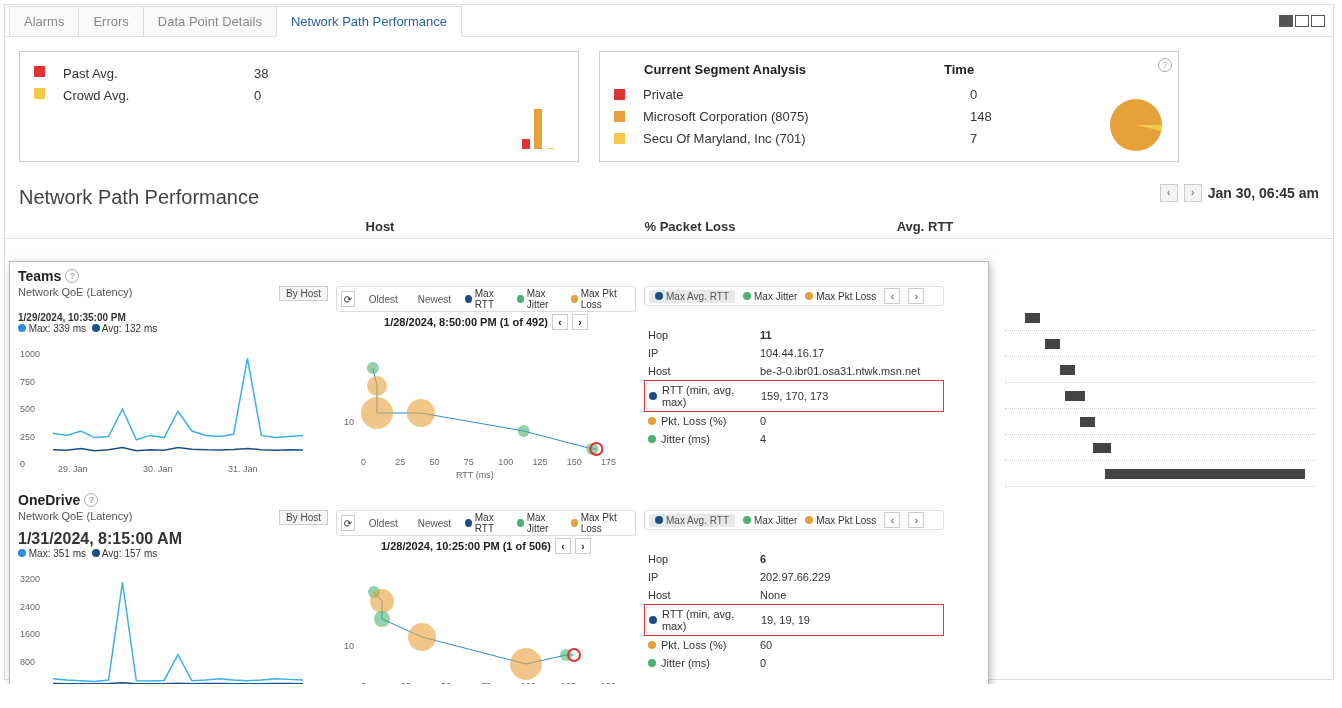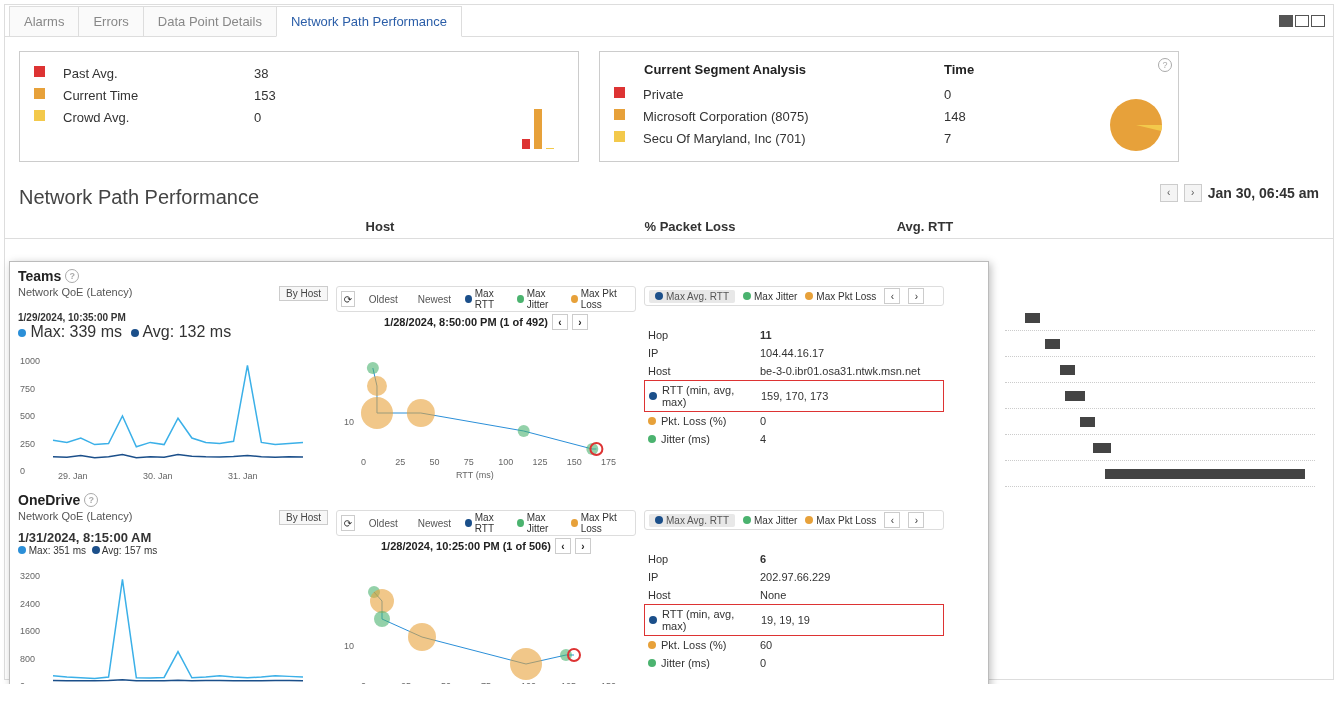--- a/index.html
+++ b/index.html
@@ -14,21 +14,21 @@
   .cards { display: flex; gap: 20px; padding: 14px; }
   .card { border: 1px solid #ccc; padding: 10px 14px 12px; }
   .card.left { flex: 0 0 560px; }
   .card.right { flex: 0 0 580px; }
   .card .hdr { display:flex; font-weight:bold; font-size:13px; color:#222; margin-bottom:6px;}
   .card .hdr .c1 { width: 220px; padding-left: 30px;}
   .card.right .hdr .c1 { width: 330px; padding-left:30px;}
   .card .row { display:flex; align-items:center; height:22px; font-size:13px; color:#333;}
   .sw { width:11px; height:11px; display:inline-block; margin-right:18px;}
   .card .row .c1 { width:220px; display:flex; }
-  .card.right .row .c1 { width:330px; display:flex; }
+  .card.right .row .c1 { width:356px; display:flex; align-items:center;}
   .help { width:14px;height:14px;border:1px solid #aaa;border-radius:50%;color:#aaa;font-size:9px;display:inline-flex;align-items:center;justify-content:center;margin-left:4px;}
   .section-title { font-size:20px; color:#444; padding: 10px 14px 6px; }
   .timebar { display:flex; align-items:center; padding: 0 14px 6px; }
   .timebar .btns { margin-left:auto; display:flex; align-items:center; gap:6px;}
   .navbtn { width:18px;height:18px;border:1px solid #ccc;background:#f4f4f4;display:inline-flex;align-items:center;justify-content:center;font-size:10px;color:#555;cursor:pointer;}
   .timeval { font-weight:bold; font-size:14px;}
   .colhdr { display:flex; border-bottom:1px solid #ddd; padding: 4px 14px 4px 200px; font-weight:bold; color:#333; font-size:13px;}
   .colhdr .h1 { width:350px; text-align:center;}
   .colhdr .h2 { width:270px; text-align:center; }
   .colhdr .h3 { width:200px; text-align:center; }
@@ -87,27 +87,20 @@
       <div id="hist-rows">
           <div class="row">
             <span class="c1">
               <span class="sw" style="background:#d33"></span>
               <span>Past Avg.</span>
             </span>
             <span>38</span>
           </div>
           <div class="row">
             <span class="c1">
-              <span class="sw" style="background:#e7a13a"></span>
-              <span>Current Time</span>
-            </span>
-            <span>153</span>
-          </div>
-          <div class="row">
-            <span class="c1">
               <span class="sw" style="background:#f3c94b"></span>
               <span>Crowd Avg.</span>
             </span>
             <span>0</span>
           </div>
         </div>
       <svg width="40" height="50" style="position:absolute;right:16px;bottom:10px">
         <rect x="0" y="38" width="8" height="10" fill="#d33"></rect>
         <rect x="12" y="8" width="8" height="40" fill="#e7a13a"></rect>
         <rect x="24" y="47" width="8" height="1" fill="#f3c94b"></rect>
@@ -193,21 +186,21 @@
   <div style="height:440px"></div>
 
   <div class="overlay" id="overlay">
       <div class="group">
     <div class="gtitle">Teams<span class="help">?</span></div>
     <div class="panes">
       <div class="pane chart">
         <div class="subtitle">Network QoE (Latency)</div>
         <span class="byhost">By Host</span>
         <div style="font-size:10px;font-weight:bold;margin-top:14px">1/29/2024, 10:35:00 PM</div>
-        <div style="font-size:16px"><span class="dot c-blue"></span> Max: 339 ms &nbsp;<span class="dot c-dblue"></span> Avg: 132 ms</div>
+        <div style="font-size:10px"><span class="dot c-blue"></span> Max: 339 ms &nbsp;<span class="dot c-dblue"></span> Avg: 132 ms</div>
         <svg width="300" height="140">
               <text class="tick" x="2" y="133">0</text>
               <text class="tick" x="2" y="105.5">250</text>
               <text class="tick" x="2" y="78">500</text>
               <text class="tick" x="2" y="50.5">750</text>
               <text class="tick" x="2" y="23">1000</text>
               <text class="tick" x="40" y="138">29. Jan</text>
               <text class="tick" x="125" y="138">30. Jan</text>
               <text class="tick" x="210" y="138">31. Jan</text>
               <polyline points="35,99.19999999999999 48.888888888888886,101.4 62.77777777777778,97 76.66666666666667,103.6 90.55555555555556,102.5 104.44444444444444,75 118.33333333333334,105.8 132.22222222222223,101.4 146.11111111111111,103.6 160,77.2 173.88888888888889,97 187.77777777777777,101.4 201.66666666666669,102.5 215.55555555555557,100.3 229.44444444444446,24.400000000000006 243.33333333333334,101.4 257.22222222222223,103.6 271.1111111111111,102.5 285,101.4 " fill="none" stroke="#3bb0e8" stroke-width="1.5"></polyline>
@@ -302,21 +295,21 @@
         </div>
       </div>
     </div>
       </div>
       <div class="group">
     <div class="gtitle">OneDrive<span class="help">?</span></div>
     <div class="panes">
       <div class="pane chart">
         <div class="subtitle">Network QoE (Latency)</div>
         <span class="byhost">By Host</span>
-        <div style="font-size:13px;font-weight:bold;margin-top:8px">1/31/2024, 8:15:00 AM</div>
+        <div style="font-size:16px;font-weight:bold;margin-top:8px">1/31/2024, 8:15:00 AM</div>
         <div style="font-size:10px"><span class="dot c-blue"></span> Max: 351 ms &nbsp;<span class="dot c-dblue"></span> Avg: 157 ms</div>
         <svg width="300" height="140">
               <text class="tick" x="2" y="133">0</text>
               <text class="tick" x="2" y="105.5">800</text>
               <text class="tick" x="2" y="78">1600</text>
               <text class="tick" x="2" y="50.5">2400</text>
               <text class="tick" x="2" y="23">3200</text>
               <text class="tick" x="40" y="138">29. Jan</text>
               <text class="tick" x="125" y="138">30. Jan</text>
               <text class="tick" x="210" y="138">31. Jan</text>

